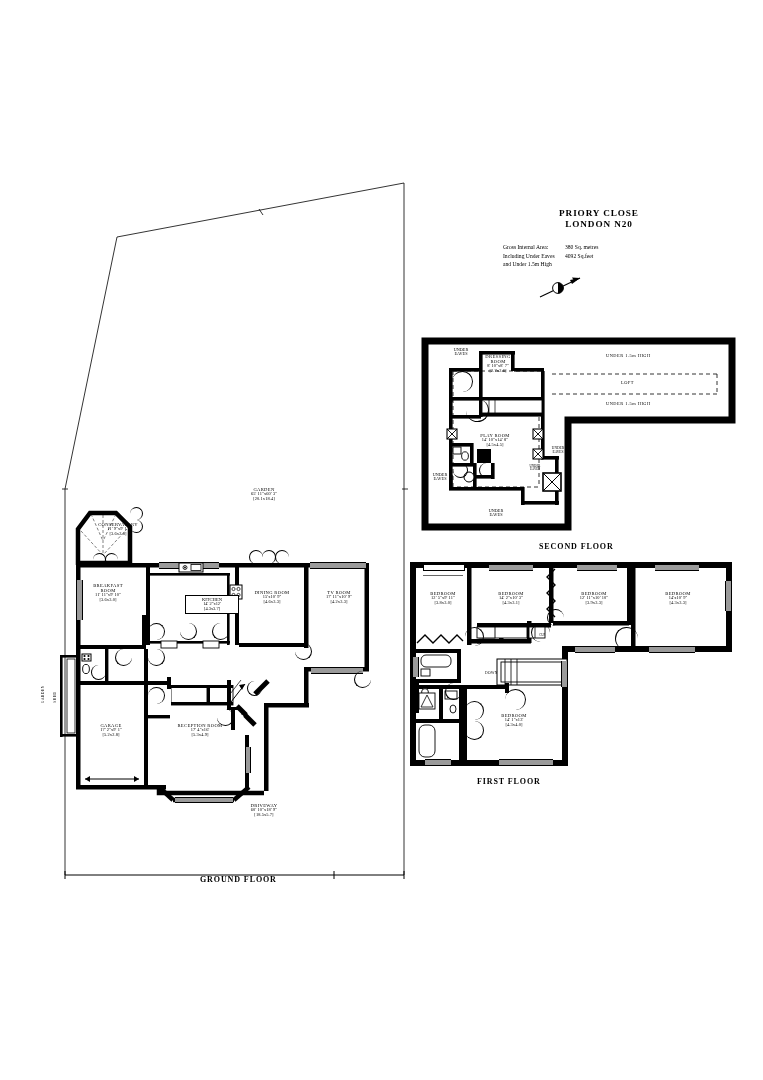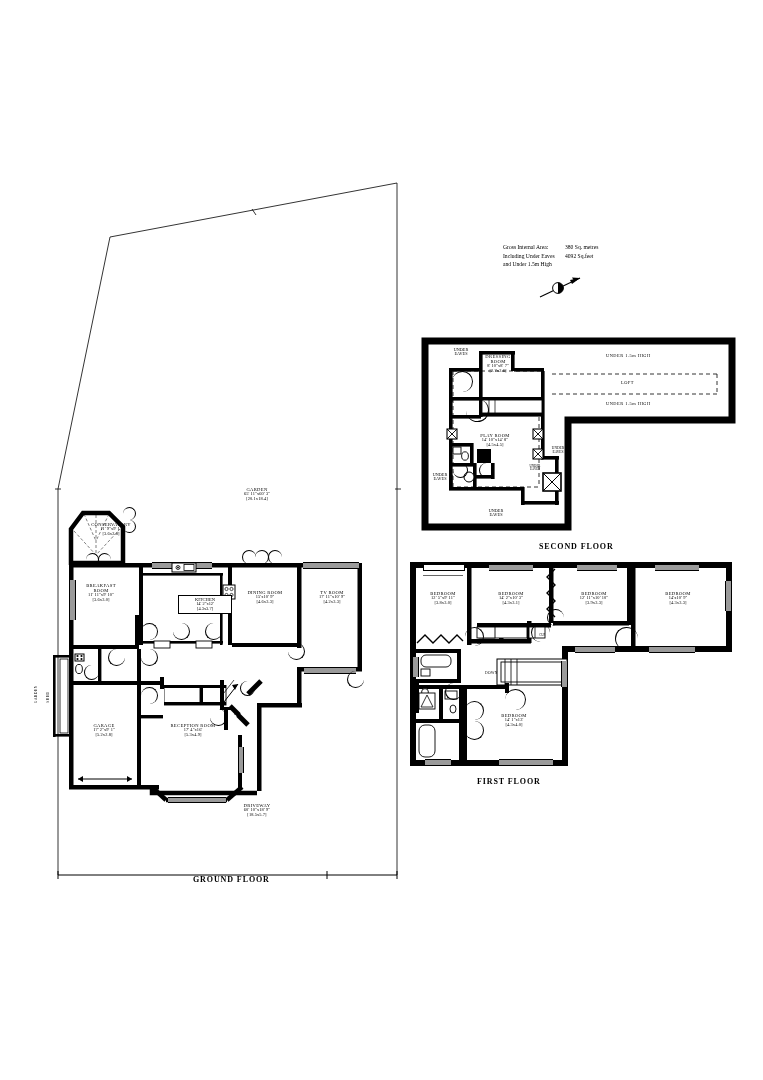--- a/index.html
+++ b/index.html
@@ -36,29 +36,33 @@
                    width:210px;margin-left:-6px;}
   #title-block .t2{font-size:9.2px;font-weight:bold;letter-spacing:.9px;text-align:center;
                    width:210px;margin-left:-6px;margin-top:1px;}
   #area-block{position:absolute;left:503px;top:243px;font-size:5.6px;line-height:1.55;}
   #area-block .row{white-space:pre;}
 
   
   #compass{position:absolute;left:536px;top:275px;width:48px;height:26px;}
 
   
-  #gf{position:absolute;left:52px;top:175px;width:352px;height:715px;}
+  #gf{position:absolute;left:59px;top:175px;width:352px;height:715px;}
   #ff{position:absolute;left:409px;top:561px;width:327px;height:212px;}
   #sf{position:absolute;left:421px;top:337px;width:315px;height:203px;}
 </style>
 </head>
 <body>
 
 <div class="sheet">
 
+  <div id="title-block">
+    <div class="t1">PRIORY CLOSE</div>
+    <div class="t2">LONDON N20</div>
+  </div>
 
   <div id="area-block">
     <div class="row" style="display:flex;">
       <span style="width:62px;">Gross Internal Area:</span>
       <span>380 Sq. metres</span>
     </div>
     <div class="row" style="display:flex;">
       <span style="width:62px;">Including Under Eaves</span>
       <span>4092 Sq.feet</span>
     </div>

